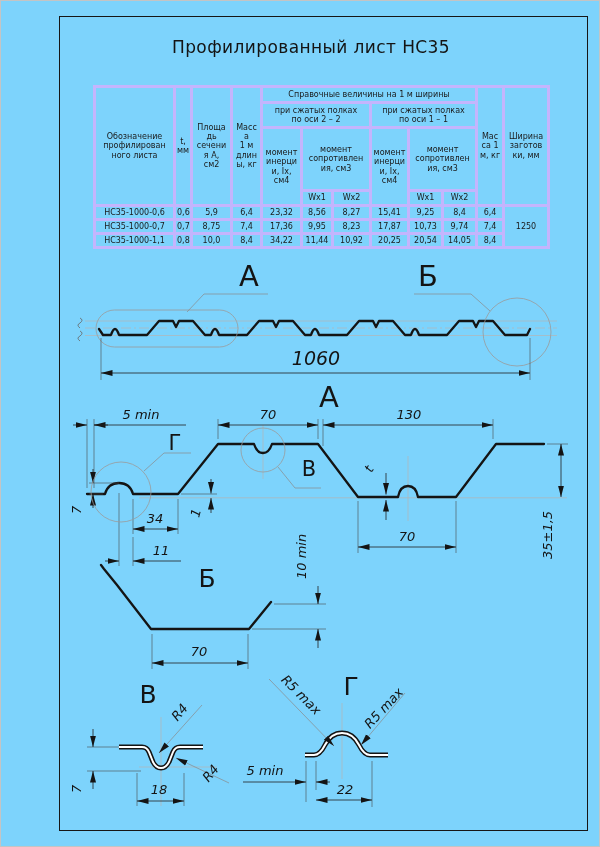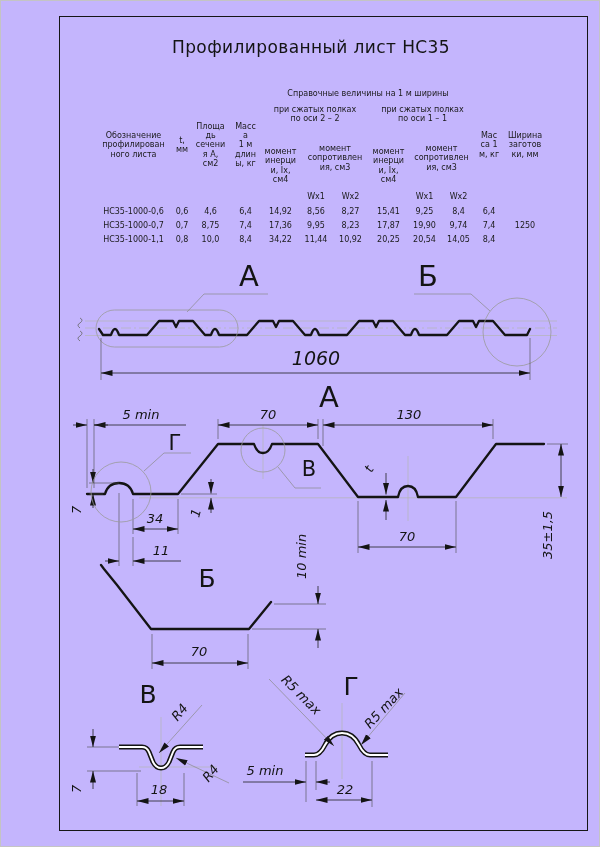--- a/index.html
+++ b/index.html
@@ -1,23 +1,23 @@
 <!DOCTYPE html>
 <html><head>
 <meta charset="utf-8">
 <style>
   html,body{margin:0;padding:0;background:#fff}
-  .page{position:relative;width:600px;height:847px;background:#c4b5fd;
+  .page{position:relative;width:600px;height:847px;background:#7dd3fc;
     font-family:"DejaVu Sans",sans-serif;border:1px solid #c4c4c4;box-sizing:border-box;overflow:hidden}
   .frame{position:absolute;left:58px;top:15px;width:527px;height:813px;border:1.7px solid #161616}
   .title{position:absolute;top:36px;left:10px;width:600px;text-align:center;
     font-size:17px;color:#141414;letter-spacing:.4px}
   table.spec{position:absolute;left:92px;top:84px;width:454px;border-collapse:collapse;
     table-layout:fixed;font-size:8px;color:#1a1a1a;text-align:center}
-  table.spec td{border:1px solid #c4b5fd;padding:0 1px;line-height:1.14;vertical-align:middle}
+  table.spec td{border:3px solid #c4b5fd;padding:0 1px;line-height:1.14;vertical-align:middle}
   td.h{white-space:pre-line}
   svg.draw{position:absolute;left:0;top:0}
   svg text{fill:#141414;font-family:"DejaVu Sans",sans-serif}
   .dim{font-size:13px;font-style:italic}
   .dimL{font-size:19px;font-style:italic}
   .sec{font-size:29px}
   .sec2{font-size:25px}
   .sec3{font-size:21px}
   .p{stroke:#141414;stroke-width:2.3;fill:none;stroke-linejoin:round;stroke-linecap:round}
   .sheet{stroke:#141414;stroke-width:5;fill:none;stroke-linejoin:round}
@@ -99,41 +99,41 @@
     </tr>
     <tr style="height:15px">
       <td>Wx1</td>
       <td>Wx2</td>
       <td>Wx1</td>
       <td>Wx2</td>
     </tr>
     <tr style="height:14px">
       <td>НС35-1000-0,6</td>
       <td>0,6</td>
-      <td>4,6</td>
+      <td>5,9</td>
       <td>6,4</td>
-      <td>14,92</td>
+      <td>23,32</td>
       <td>8,56</td>
       <td>8,27</td>
       <td>15,41</td>
       <td>9,25</td>
       <td>8,4</td>
       <td>6,4</td>
       <td rowspan="3">1250</td>
     </tr>
     <tr style="height:14px">
       <td>НС35-1000-0,7</td>
       <td>0,7</td>
       <td>8,75</td>
       <td>7,4</td>
       <td>17,36</td>
       <td>9,95</td>
       <td>8,23</td>
       <td>17,87</td>
-      <td>19,90</td>
+      <td>10,73</td>
       <td>9,74</td>
       <td>7,4</td>
     </tr>
     <tr style="height:14px">
       <td>НС35-1000-1,1</td>
       <td>0,8</td>
       <td>10,0</td>
       <td>8,4</td>
       <td>34,22</td>
       <td>11,44</td>

